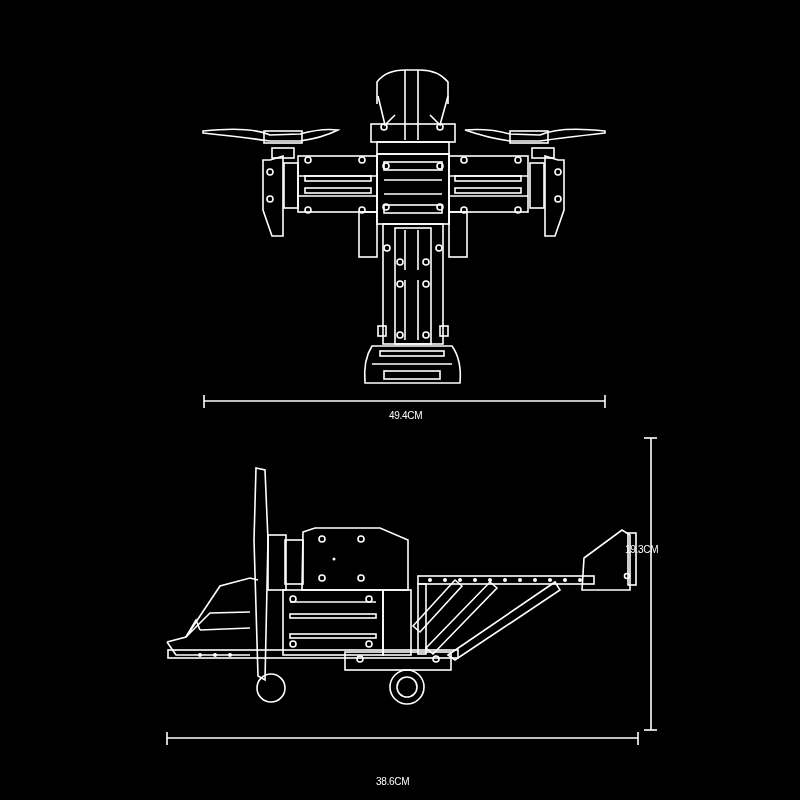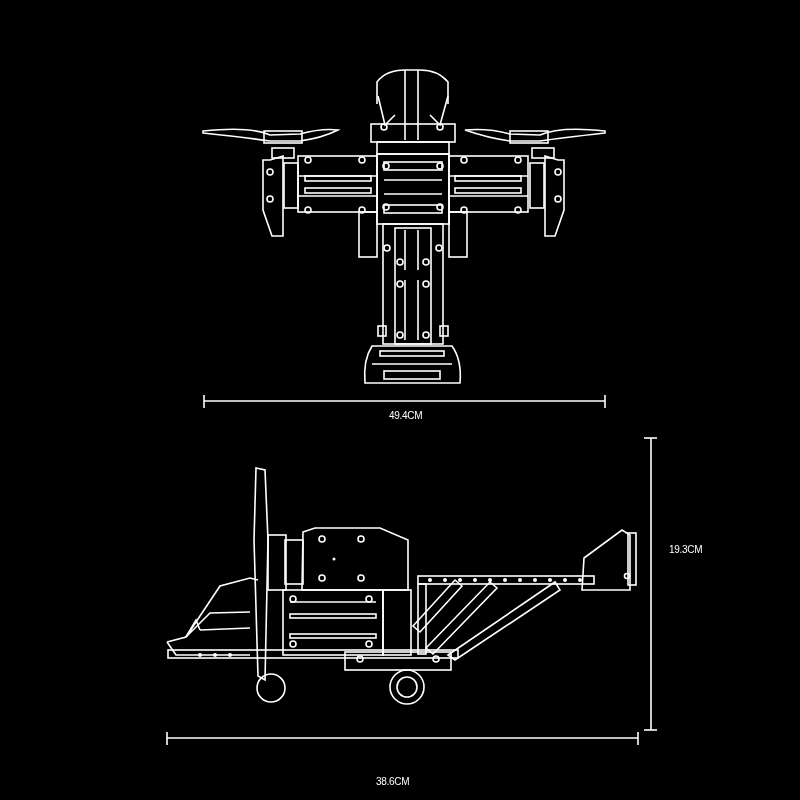--- a/index.html
+++ b/index.html
@@ -182,13 +182,13 @@
   </g>
   <g>
     <line class="w" x1="651" y1="438" x2="651" y2="730" stroke-width="1.3"></line>
     <line class="w" x1="644" y1="438" x2="657" y2="438" stroke-width="1.3"></line>
     <line class="w" x1="644" y1="730" x2="657" y2="730" stroke-width="1.3"></line>
   </g>
 </svg>
 
 <div class="lbl" style="left:389px;top:410px;">49.4CM</div>
 <div class="lbl" style="left:376px;top:748px;margin-top:28px;">38.6CM</div>
-<div class="lbl" style="left:669px;top:544px;">19.3CM</div>
+<div class="lbl" style="left:625px;top:544px;">19.3CM</div>
 
 </body></html>

